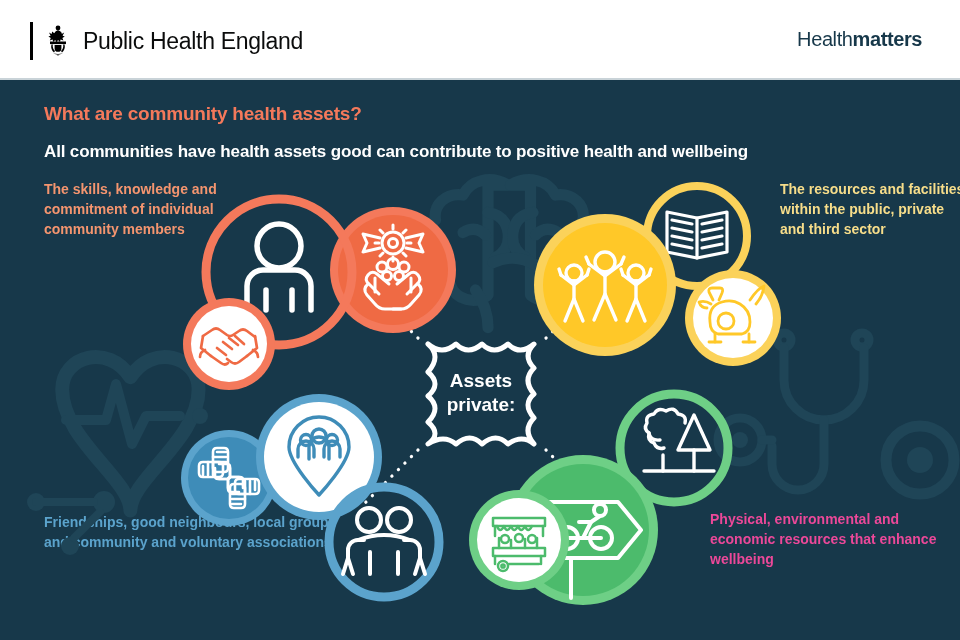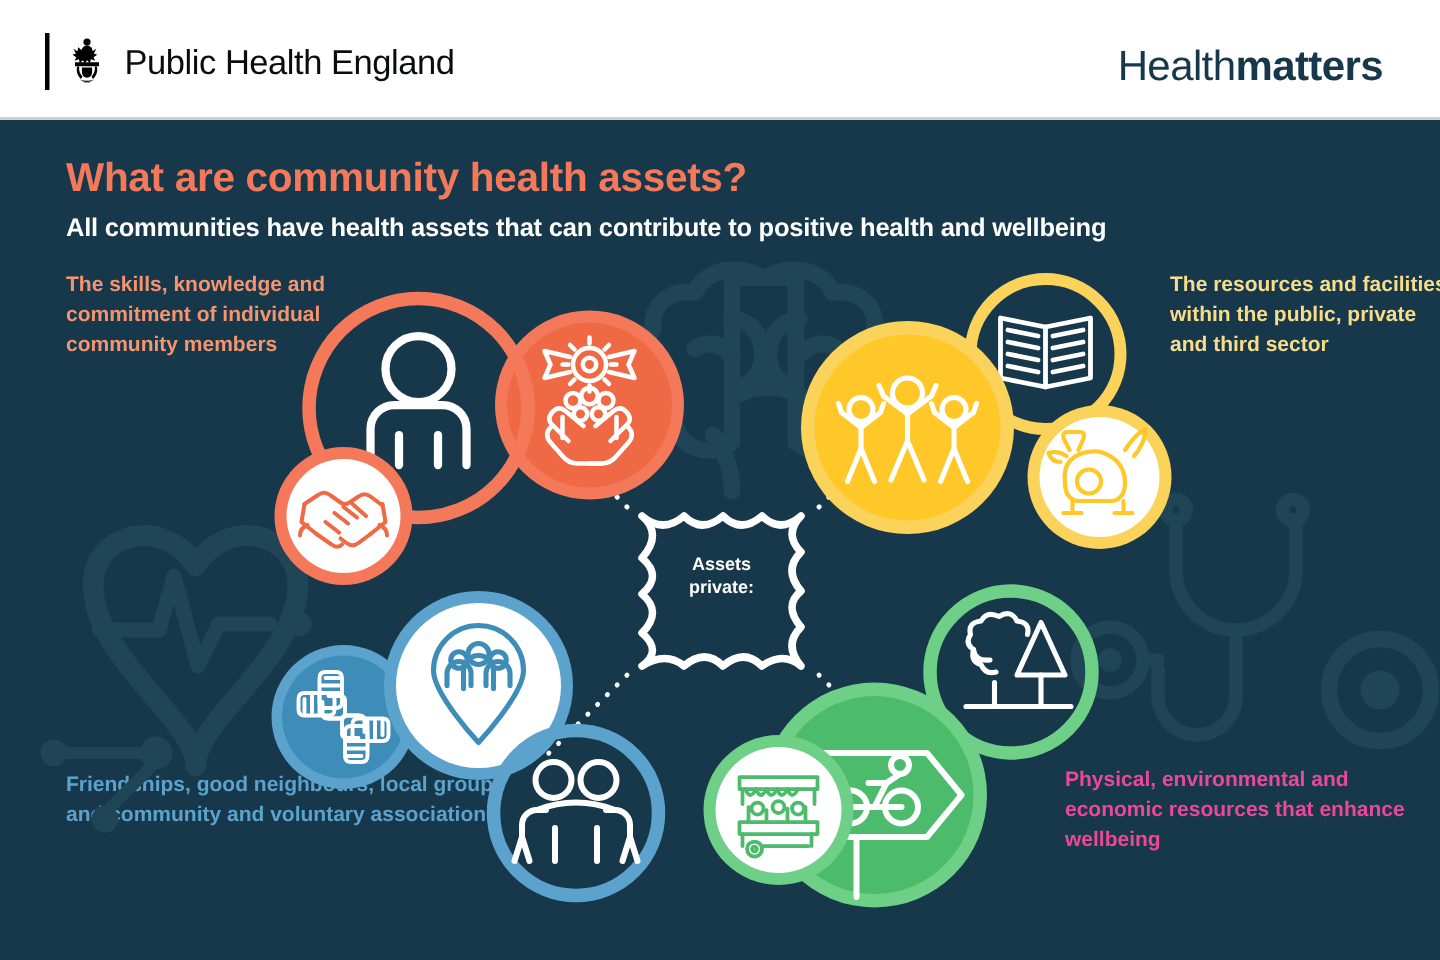--- a/index.html
+++ b/index.html
@@ -23,31 +23,31 @@
     display:flex;align-items:center;gap:10px;
   }
   .phe-rule{width:3px;height:38px;background:#000;}
   .crown-icon{width:30px;height:34px;display:block;}
   .phe-text{
     font-size:23px;color:#0b0c0c;letter-spacing:-0.3px;
     font-family:"Liberation Sans","DejaVu Sans",sans-serif;
   }
   .hm-logo{
     position:absolute;right:38px;top:28px;
-    font-size:28px;color:#17384a;letter-spacing:-0.4px;white-space:nowrap;
+    font-size:20px;color:#17384a;letter-spacing:-0.4px;white-space:nowrap;
   }
   .hm-logo .bold{font-weight:bold;}
   .header-rule{
     position:absolute;left:0;top:78px;width:960px;height:2px;background:#c9d3d8;
   }
 
   
   .title{
     position:absolute;left:44px;top:103px;
-    font-size:27px;font-weight:bold;color:#f4795b;letter-spacing:-0.2px;
+    font-size:19px;font-weight:bold;color:#f4795b;letter-spacing:-0.2px;
   }
   .subtitle{
     position:absolute;left:44px;top:142px;
     font-size:17px;font-weight:bold;color:#ffffff;letter-spacing:-0.15px;
   }
 
   
   .caption{position:absolute;font-size:14px;font-weight:bold;line-height:1.42;}
   .cap-tl{left:44px;top:180px;color:#f4956f;width:200px;}
   .cap-tr{left:780px;top:180px;color:#f7dd8a;width:185px;}
@@ -56,21 +56,21 @@
 
   
   .canvas{position:absolute;left:0;top:80px;width:960px;height:560px;}
 
   
   .burst{
     position:absolute;left:422px;top:338px;width:118px;height:112px;
   }
   .burst-label{
     position:absolute;left:422px;top:369px;width:118px;
-    text-align:center;color:#fff;font-size:12px;font-weight:bold;line-height:1.28;
+    text-align:center;color:#fff;font-size:19px;font-weight:bold;line-height:1.28;
     pointer-events:none;
   }
 </style>
 </head>
 <body>
 
 <div id="infographic">
 
   <div class="header">
     <div class="phe-logo">
@@ -88,21 +88,21 @@
           <path d="M12.4 30.6 q2.6 1.6 5.2 0 q-2.6 1 -5.2 0z"></path>
         </g>
       </svg>
       <div class="phe-text">Public Health England</div>
     </div>
     <div class="hm-logo"><span>Health</span><span class="bold">matters</span></div>
     <div class="header-rule"></div>
   </div>
 
   <div class="title">What are community health assets?</div>
-  <div class="subtitle">All communities have health assets that can contribute to positive health and wellbeing</div>
+  <div class="subtitle">All communities have health assets good can contribute to positive health and wellbeing</div>
 
   <div class="caption cap-tl">The skills, knowledge and commitment of individual community members</div>
   <div class="caption cap-tr">The resources and facilities within the public, private and third sector</div>
   <div class="caption cap-bl">Friendships, good neighbours, local groups and community and voluntary associations</div>
   <div class="caption cap-br">Physical, environmental and economic resources that enhance wellbeing</div>
 
   <svg class="canvas" viewBox="0 0 960 560">
 
     <g stroke="#1f4557" fill="none" stroke-width="9" stroke-linecap="round" stroke-linejoin="round">
 

